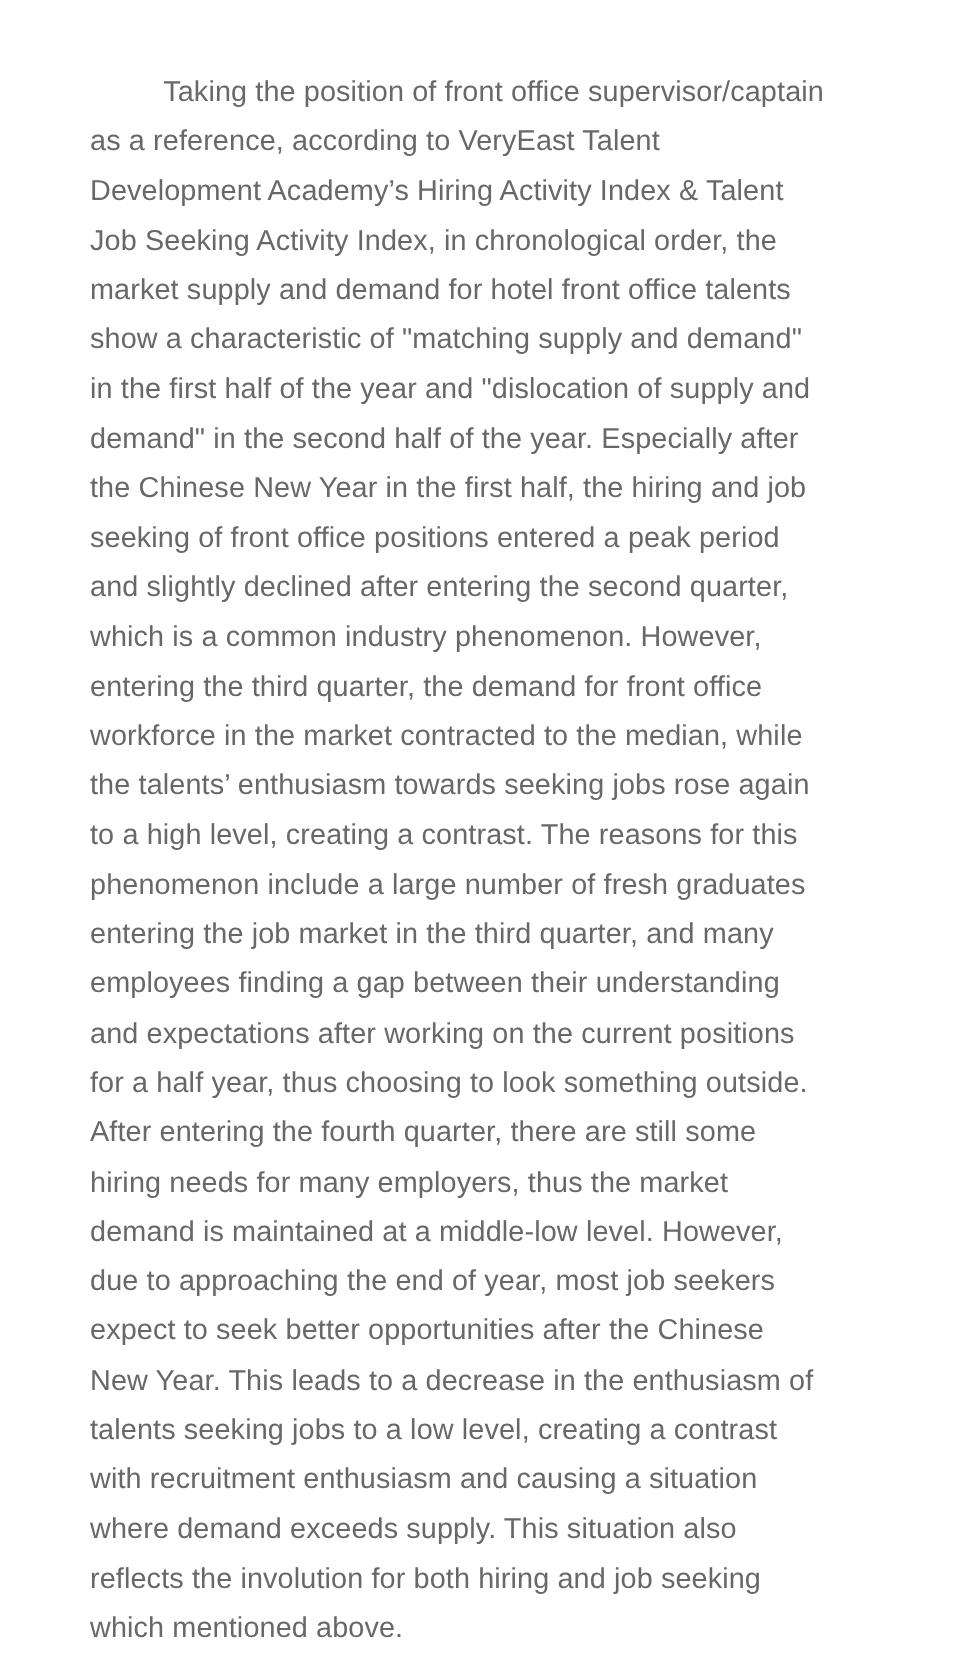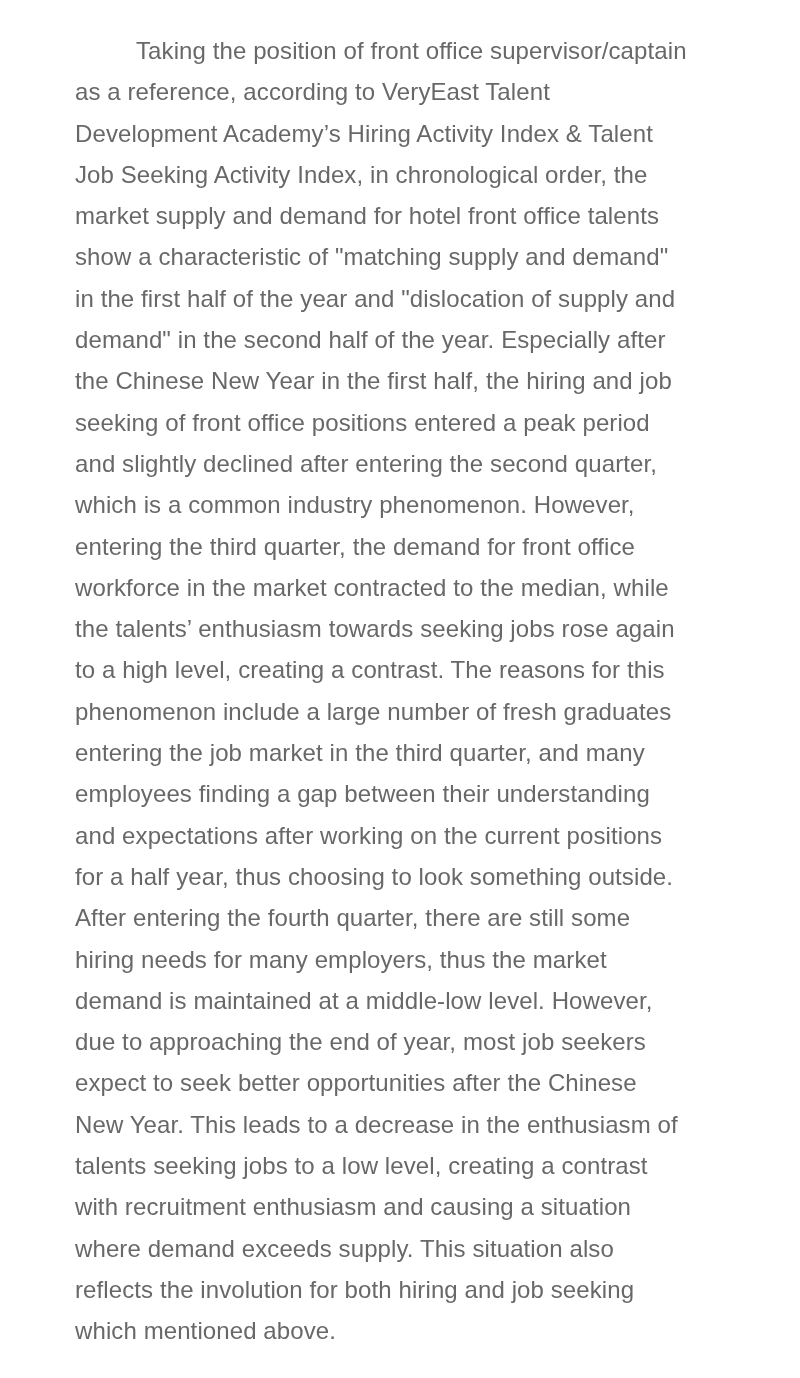--- a/index.html
+++ b/index.html
@@ -13,21 +13,21 @@
     overflow: hidden;
   }
   .page {
     width: 800px;
     height: 1378px;
     background: #ffffff;
     box-sizing: border-box;
   }
   .article-paragraph {
     margin: 0;
-    padding: 30px 38px 0 75px;
+    padding: 56px 38px 0 75px;
     font-family: "Liberation Sans", "DejaVu Sans", sans-serif;
     font-size: 24px;
     line-height: 41.3px;
     color: #686868;
     text-indent: 61px;
     white-space: pre-line;
     letter-spacing: 0.1px;
   }
 </style>
 </head>

